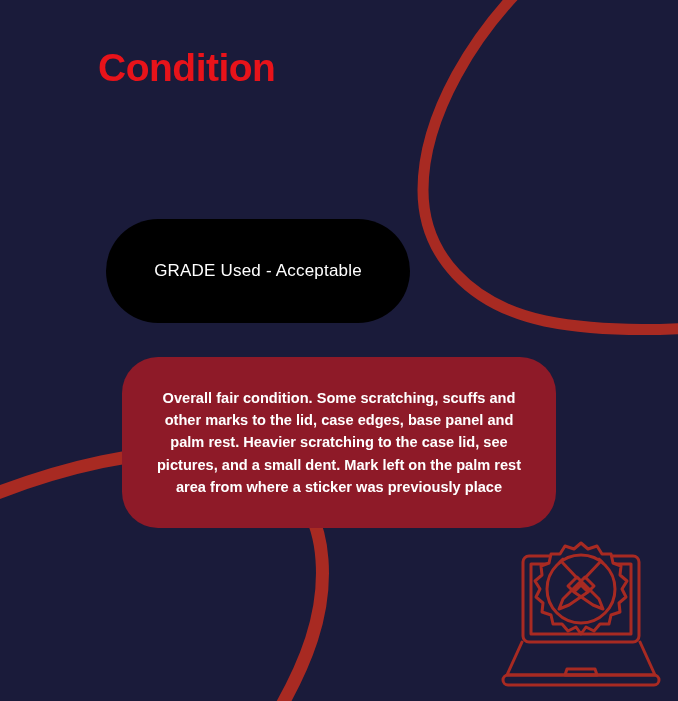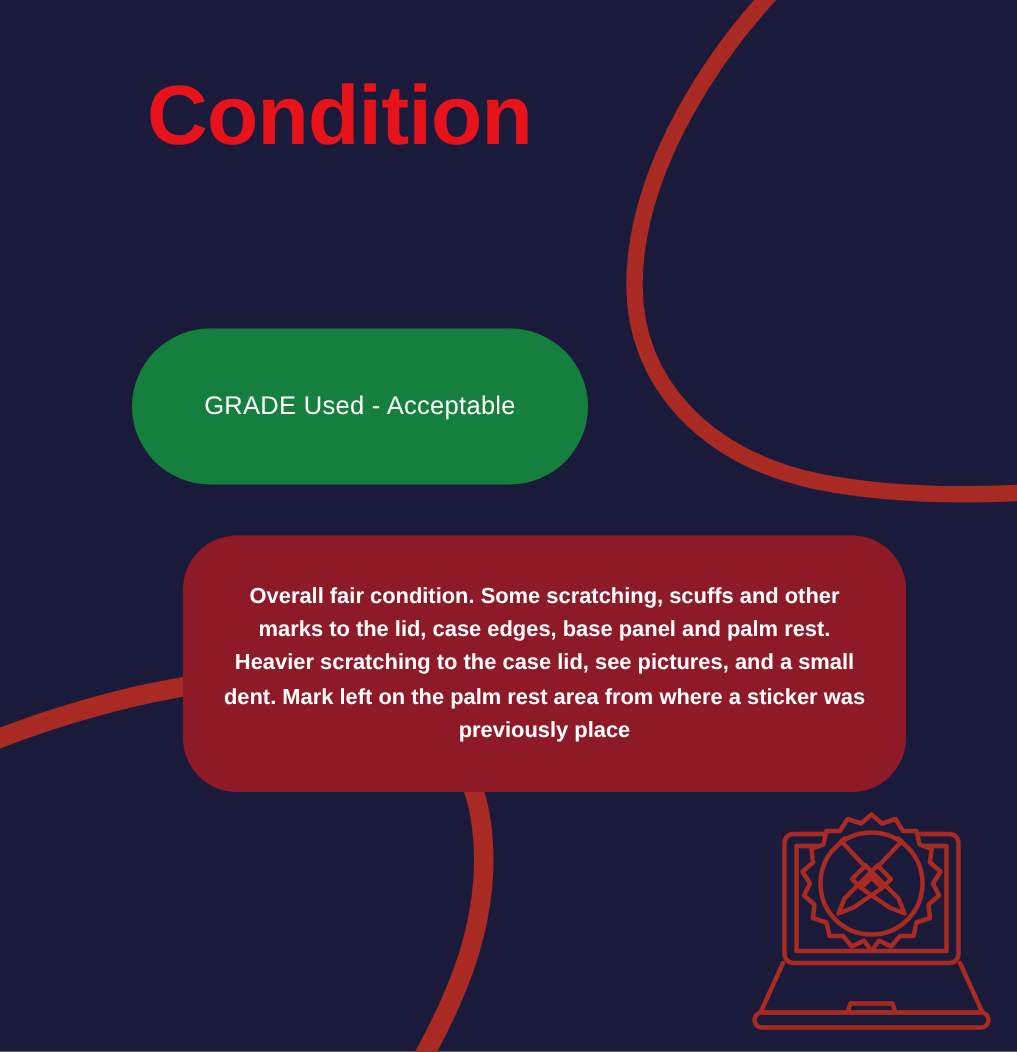--- a/index.html
+++ b/index.html
@@ -31,57 +31,57 @@
   }
 
   
   #title-block {
     position: absolute;
     left: 98px;
     top: 46px;
     width: 330px;
   }
   .title-line {
-    font-size: 56px;
+    font-size: 39px;
     font-weight: bold;
     line-height: 1.12;
     letter-spacing: -0.5px;
     color: #e8131a;
     white-space: nowrap;
   }
 
   
   #grade-pill {
     position: absolute;
-    left: 88px;
+    left: 106px;
     top: 219px;
     width: 304px;
     height: 104px;
-    background: #15803d;
+    background: #000000;
     border-radius: 52px;
     display: flex;
     align-items: center;
     justify-content: center;
     box-sizing: border-box;
     padding: 0 18px;
   }
   #grade-text {
     color: #ffffff;
     font-size: 17px;
     font-weight: 400;
     letter-spacing: 0.2px;
     white-space: nowrap;
   }
 
   
   #description-card {
     position: absolute;
     left: 122px;
     top: 357px;
-    width: 482px;
+    width: 434px;
     height: 171px;
     background: #8e1a28;
     border-radius: 36px;
     display: flex;
     align-items: center;
     box-sizing: border-box;
     padding: 10px 26px;
   }
   #description-text {
     color: #ffffff;

